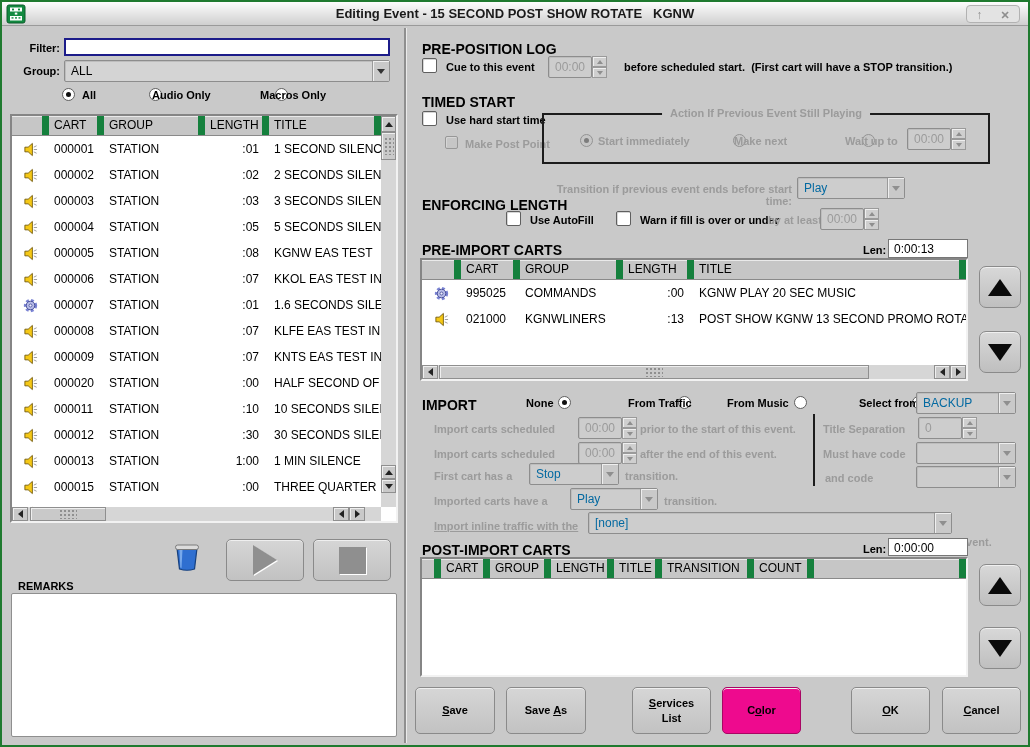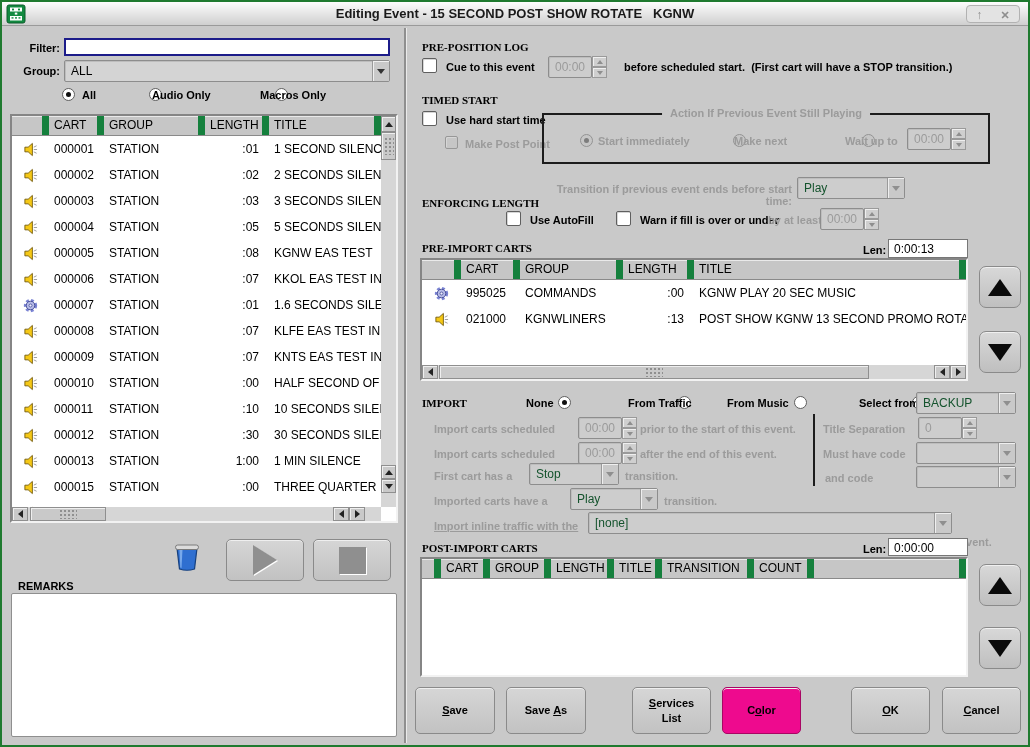--- a/index.html
+++ b/index.html
@@ -29,29 +29,29 @@
   .rad.dis.sel::after{background:#7d7d7d;}
   .spin{display:inline-flex;height:22px;}
   .spin-box{display:inline-block;min-width:44px;height:22px;padding:3px 4px 0 6px;font-size:12px;
     background:#cdcdcd;border:1px solid #8d8d8d;box-shadow:inset 1px 1px 0 #bdbdbd;color:#9b9b9b;border-radius:2px;}
   .spin-btns{display:inline-flex;flex-direction:column;width:15px;height:22px;}
   .sb{flex:1;background:#cfcfcf;border:1px solid #9a9a9a;display:flex;align-items:center;justify-content:center;
       box-shadow:inset 1px 1px 0 #efefef;}
   .sb.up::before{content:"";border-left:3.5px solid transparent;border-right:3.5px solid transparent;border-bottom:4px solid #8f8f8f;}
   .sb.dn::before{content:"";border-left:3.5px solid transparent;border-right:3.5px solid transparent;border-top:4px solid #8f8f8f;}
   .dd{display:inline-flex;height:22px;background:#cdcdcd;border:1px solid #8d8d8d;box-shadow:inset 1px 1px 0 #bdbdbd;border-radius:2px;}
-  .dd-val{flex:1;padding:3px 4px 0 6px;font-size:12px;color:#14532d;overflow:hidden;white-space:nowrap;}
+  .dd-val{flex:1;padding:3px 4px 0 6px;font-size:12px;color:#0369a1;overflow:hidden;white-space:nowrap;}
   .dd-btn{width:17px;background:#c9c9c9;border-left:1px solid #9a9a9a;box-shadow:inset 1px 1px 0 #efefef;
     display:flex;align-items:center;justify-content:center;}
   .dd-arr{border-left:4px solid transparent;border-right:4px solid transparent;border-top:5px solid #8f8f8f;}
   .dd.en{background:#d4d4d4;}
   .dd.en .dd-val{color:#000;}
   .dd.en .dd-arr{border-top-color:#333;}
   .lenbox{display:inline-block;background:#fff;border:1px solid #777;font-size:12px;padding:2px 0 0 5px;}
-  .secline{font-size:11px;font-weight:bold;font-family:Liberation Serif, serif;}
+  .secline{font-size:14px;font-weight:bold;}
   
   .tbl{position:absolute;background:#fff;border:2px solid;border-color:#858585 #f2f2f2 #f2f2f2 #858585;overflow:hidden;}
   .thead{display:grid;height:20px;background:#c6c6c6;border-bottom:1px solid #8a8a8a;}
   .hcell{font-size:12px;line-height:19px;padding-left:5px;border-right:7px solid #15803d;
          box-shadow:inset 0 1px 0 #eaeaea;overflow:hidden;white-space:nowrap;}
   .trow{display:grid;height:26px;align-items:center;background:#fff;}
   .tcell{font-size:12px;overflow:hidden;white-space:nowrap;padding-left:5px;}
   .tcell.num{text-align:right;padding-right:10px;}
   .icell{display:flex;justify-content:center;align-items:center;}
   .lib-grid{grid-template-columns:37px 55px 101px 64px 1fr;}
@@ -259,21 +259,21 @@
           <div class="tcell num">:07</div>
           <div class="tcell">KNTS EAS TEST IN</div>
         </div>
         <div class="trow lib-grid">
           <div class="icell">
             <svg width="15" height="15" viewBox="0 0 16 16">
               <polygon points="10,1.5 5.5,5.5 2,5.5 2,10.5 5.5,10.5 10,14.5" fill="#f5c816" stroke="#6b5200" stroke-width="0.9"></polygon>
               <path d="M11.5,5.5 L14.5,4 M11.5,8 L15,8 M11.5,10.5 L14.5,12" stroke="#9a9a9a" stroke-width="1" fill="none"></path>
             </svg>
           </div>
-          <div class="tcell">000010</div>
+          <div class="tcell">000020</div>
           <div class="tcell">STATION</div>
           <div class="tcell num">:00</div>
           <div class="tcell">HALF SECOND OF</div>
         </div>
         <div class="trow lib-grid">
           <div class="icell">
             <svg width="15" height="15" viewBox="0 0 16 16">
               <polygon points="10,1.5 5.5,5.5 2,5.5 2,10.5 5.5,10.5 10,14.5" fill="#f5c816" stroke="#6b5200" stroke-width="0.9"></polygon>
               <path d="M11.5,5.5 L14.5,4 M11.5,8 L15,8 M11.5,10.5 L14.5,12" stroke="#9a9a9a" stroke-width="1" fill="none"></path>
             </svg>

